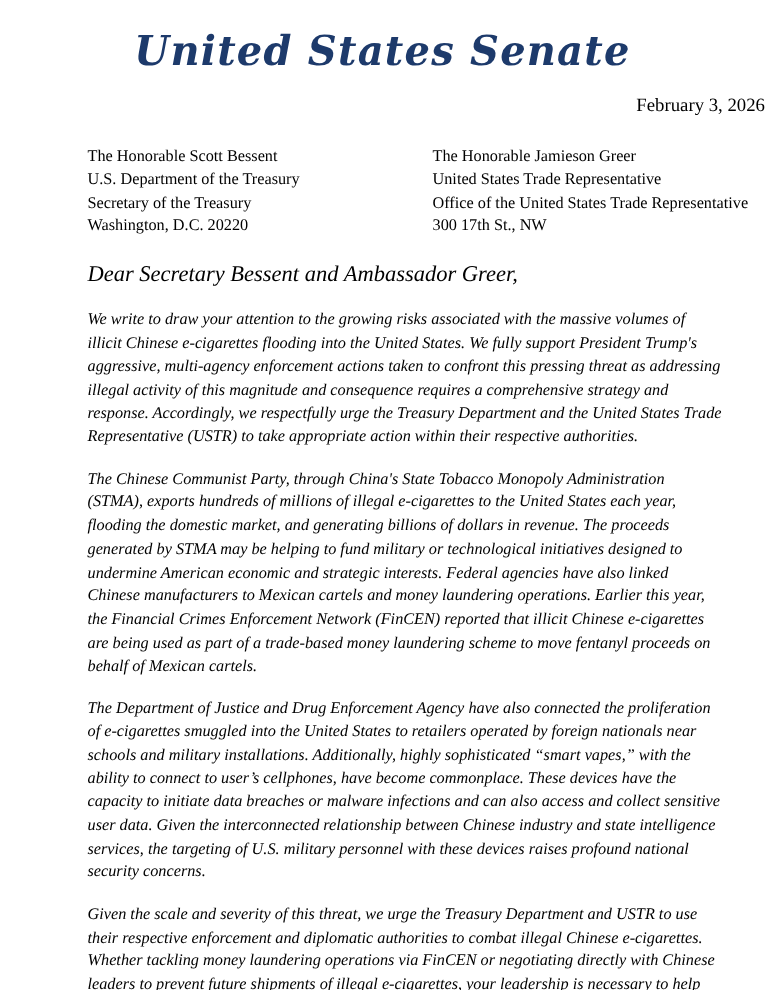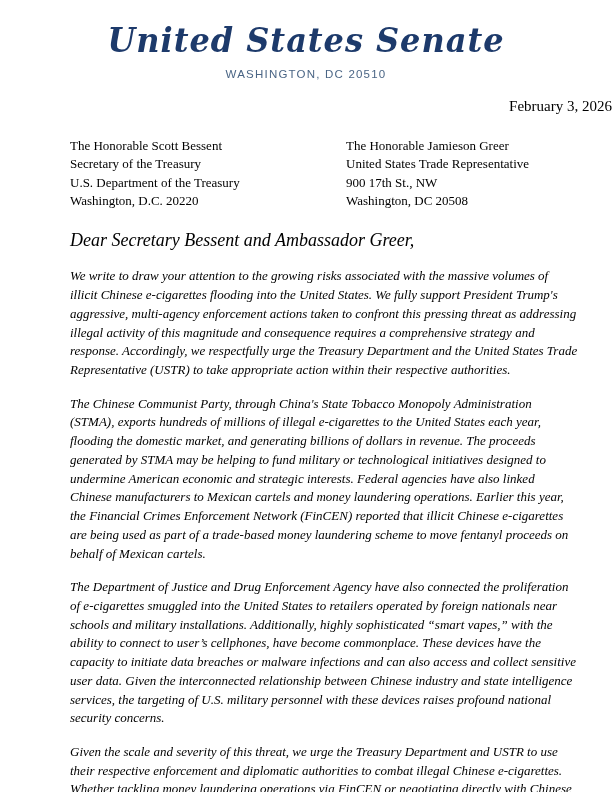--- a/index.html
+++ b/index.html
@@ -93,37 +93,36 @@
 </style>
 </head>
 <body>
 
 <div class="page">
 
   <div class="letterhead">
     <div class="senate-title">
       <span class="blackletter">United States Senate</span>
     </div>
-    <div class="senate-sub">WASHINGTON, DC 20510</div>
   </div>
 
   <div class="date-line">February 3, 2026</div>
 
   <div class="addresses">
     <div class="addr-col left">
       <div class="addr-line">The Honorable Scott Bessent</div>
+      <div class="addr-line">U.S. Department of the Treasury</div>
       <div class="addr-line">Secretary of the Treasury</div>
-      <div class="addr-line">U.S. Department of the Treasury</div>
       <div class="addr-line">Washington, D.C. 20220</div>
     </div>
     <div class="addr-col right">
       <div class="addr-line">The Honorable Jamieson Greer</div>
       <div class="addr-line">United States Trade Representative</div>
-      <div class="addr-line">900 17th St., NW</div>
-      <div class="addr-line">Washington, DC 20508</div>
+      <div class="addr-line">Office of the United States Trade Representative</div>
+      <div class="addr-line">300 17th St., NW</div>
     </div>
   </div>
 
   <div class="body-wrap">
     <div class="salutation">Dear Secretary Bessent and Ambassador Greer,</div>
     <div class="para">We write to draw your attention to the growing risks associated with the massive volumes of illicit Chinese e-cigarettes flooding into the United States. We fully support President Trump's aggressive, multi-agency enforcement actions taken to confront this pressing threat as addressing illegal activity of this magnitude and consequence requires a comprehensive strategy and response. Accordingly, we respectfully urge the Treasury Department and the United States Trade Representative (USTR) to take appropriate action within their respective authorities.</div>
     <div class="para">The Chinese Communist Party, through China's State Tobacco Monopoly Administration (STMA), exports hundreds of millions of illegal e-cigarettes to the United States each year, flooding the domestic market, and generating billions of dollars in revenue. The proceeds generated by STMA may be helping to fund military or technological initiatives designed to undermine American economic and strategic interests. Federal agencies have also linked Chinese manufacturers to Mexican cartels and money laundering operations. Earlier this year, the Financial Crimes Enforcement Network (FinCEN) reported that illicit Chinese e-cigarettes are being used as part of a trade-based money laundering scheme to move fentanyl proceeds on behalf of Mexican cartels.</div>
     <div class="para">The Department of Justice and Drug Enforcement Agency have also connected the proliferation of e-cigarettes smuggled into the United States to retailers operated by foreign nationals near schools and military installations. Additionally, highly sophisticated “smart vapes,” with the ability to connect to user’s cellphones, have become commonplace. These devices have the capacity to initiate data breaches or malware infections and can also access and collect sensitive user data. Given the interconnected relationship between Chinese industry and state intelligence services, the targeting of U.S. military personnel with these devices raises profound national security concerns.</div>
     <div class="para">Given the scale and severity of this threat, we urge the Treasury Department and USTR to use their respective enforcement and diplomatic authorities to combat illegal Chinese e-cigarettes. Whether tackling money laundering operations via FinCEN or negotiating directly with Chinese leaders to prevent future shipments of illegal e-cigarettes, your leadership is necessary to help curtail this growing security risk. We appreciate your consideration and are ready to assist.</div>
   </div>

